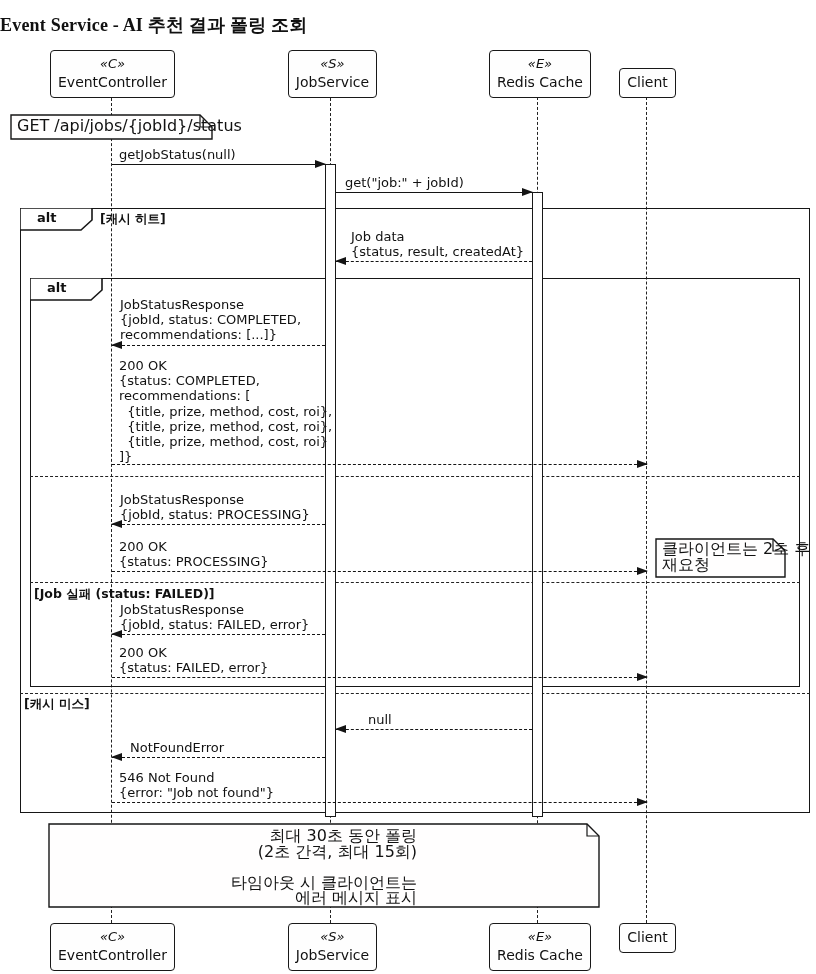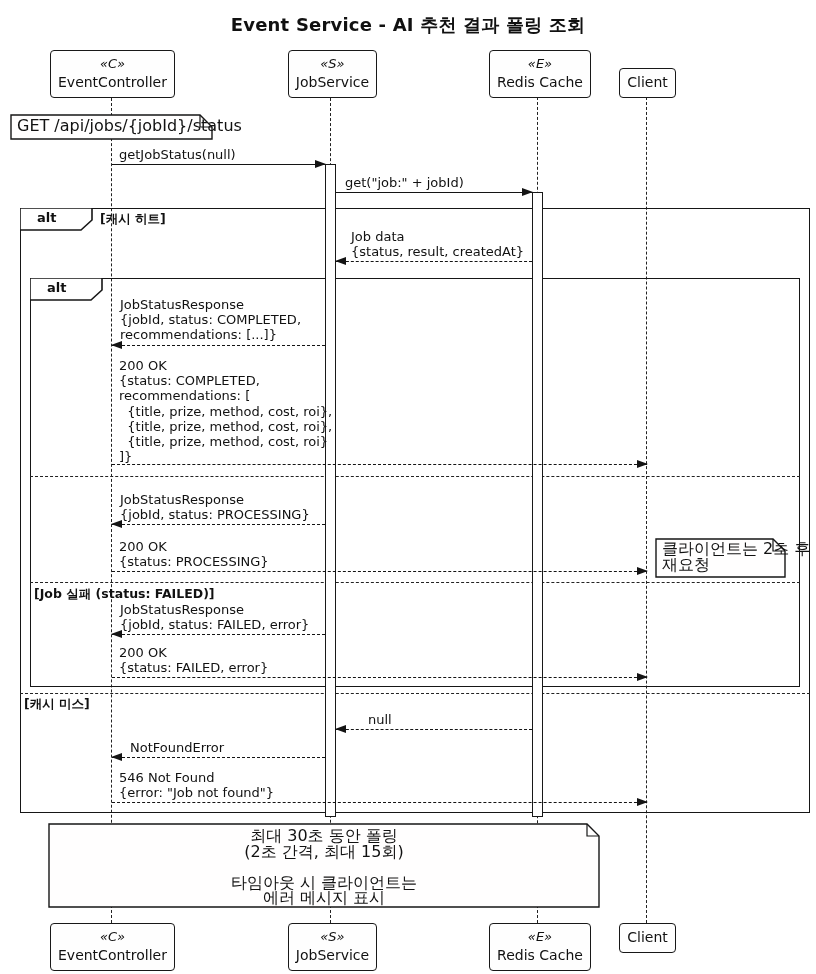--- a/index.html
+++ b/index.html
@@ -2,22 +2,22 @@
 <html><head>
 <meta charset="utf-8">
 <style>
   html,body{margin:0;padding:0;background:#ffffff;}
   #canvas{
     position:relative;width:816px;height:974px;background:#ffffff;
     font-family:"DejaVu Sans","Liberation Sans",sans-serif;color:#111;
     overflow:hidden;
   }
   .title{
-    position:absolute;top:13px;left:0;width:816px;text-align:center;
-    font-size:18px;font-weight:bold;letter-spacing:.2px;z-index:2;
+    position:absolute;top:13px;left:0;width:816px;text-align:left;
+    font-size:18px;font-weight:bold;letter-spacing:.2px;z-index:2;font-family:Liberation Serif, serif;
   }
   .lifeline{position:absolute;width:0;border-left:1px dashed #222;z-index:1;}
   .participant{
     position:absolute;background:#fefefe;border:1.5px solid #181818;border-radius:4px;
     display:flex;flex-direction:column;align-items:center;justify-content:center;
     font-size:14px;line-height:1.4;z-index:4;text-align:center;
   }
   .stereotype{font-style:italic;font-size:13px;}
   .activation{position:absolute;width:11px;background:#fff;border:1.4px solid #181818;z-index:3;box-sizing:border-box;}
   .frame{position:absolute;border:1.6px solid #161616;z-index:2;box-sizing:border-box;}
@@ -28,21 +28,21 @@
   .arrow{position:absolute;height:0;z-index:5;}
   .arrow.solid{border-top:1.6px solid #141414;}
   .arrow.dashed{border-top:1.1px dashed #141414;}
   .head{position:absolute;width:0;height:0;top:-5px;}
   .head.r{right:-1px;border-left:11px solid #141414;border-top:4.5px solid transparent;border-bottom:4.5px solid transparent;}
   .head.l{left:-1px;border-right:11px solid #141414;border-top:4.5px solid transparent;border-bottom:4.5px solid transparent;}
   .msg{position:absolute;font-size:13px;line-height:15.2px;white-space:pre;z-index:5;}
   .note-shape{position:absolute;z-index:6;}
   .note-text{position:absolute;font-size:16px;line-height:15.5px;white-space:pre-line;z-index:7;}
   .note-text.center{display:flex;justify-content:center;}
-  .note-text.center span{white-space:pre-line;text-align:center;}
+  .note-text.center span{white-space:pre-line;text-align:right;}
 </style>
 </head>
 <body>
 
 <div id="canvas">
 
   <div class="title">Event Service - AI 추천 결과 폴링 조회</div>
 
   <div class="lifeline" style="left:111px;top:98px;height:825px"></div>
   <div class="lifeline" style="left:330px;top:98px;height:825px"></div>

